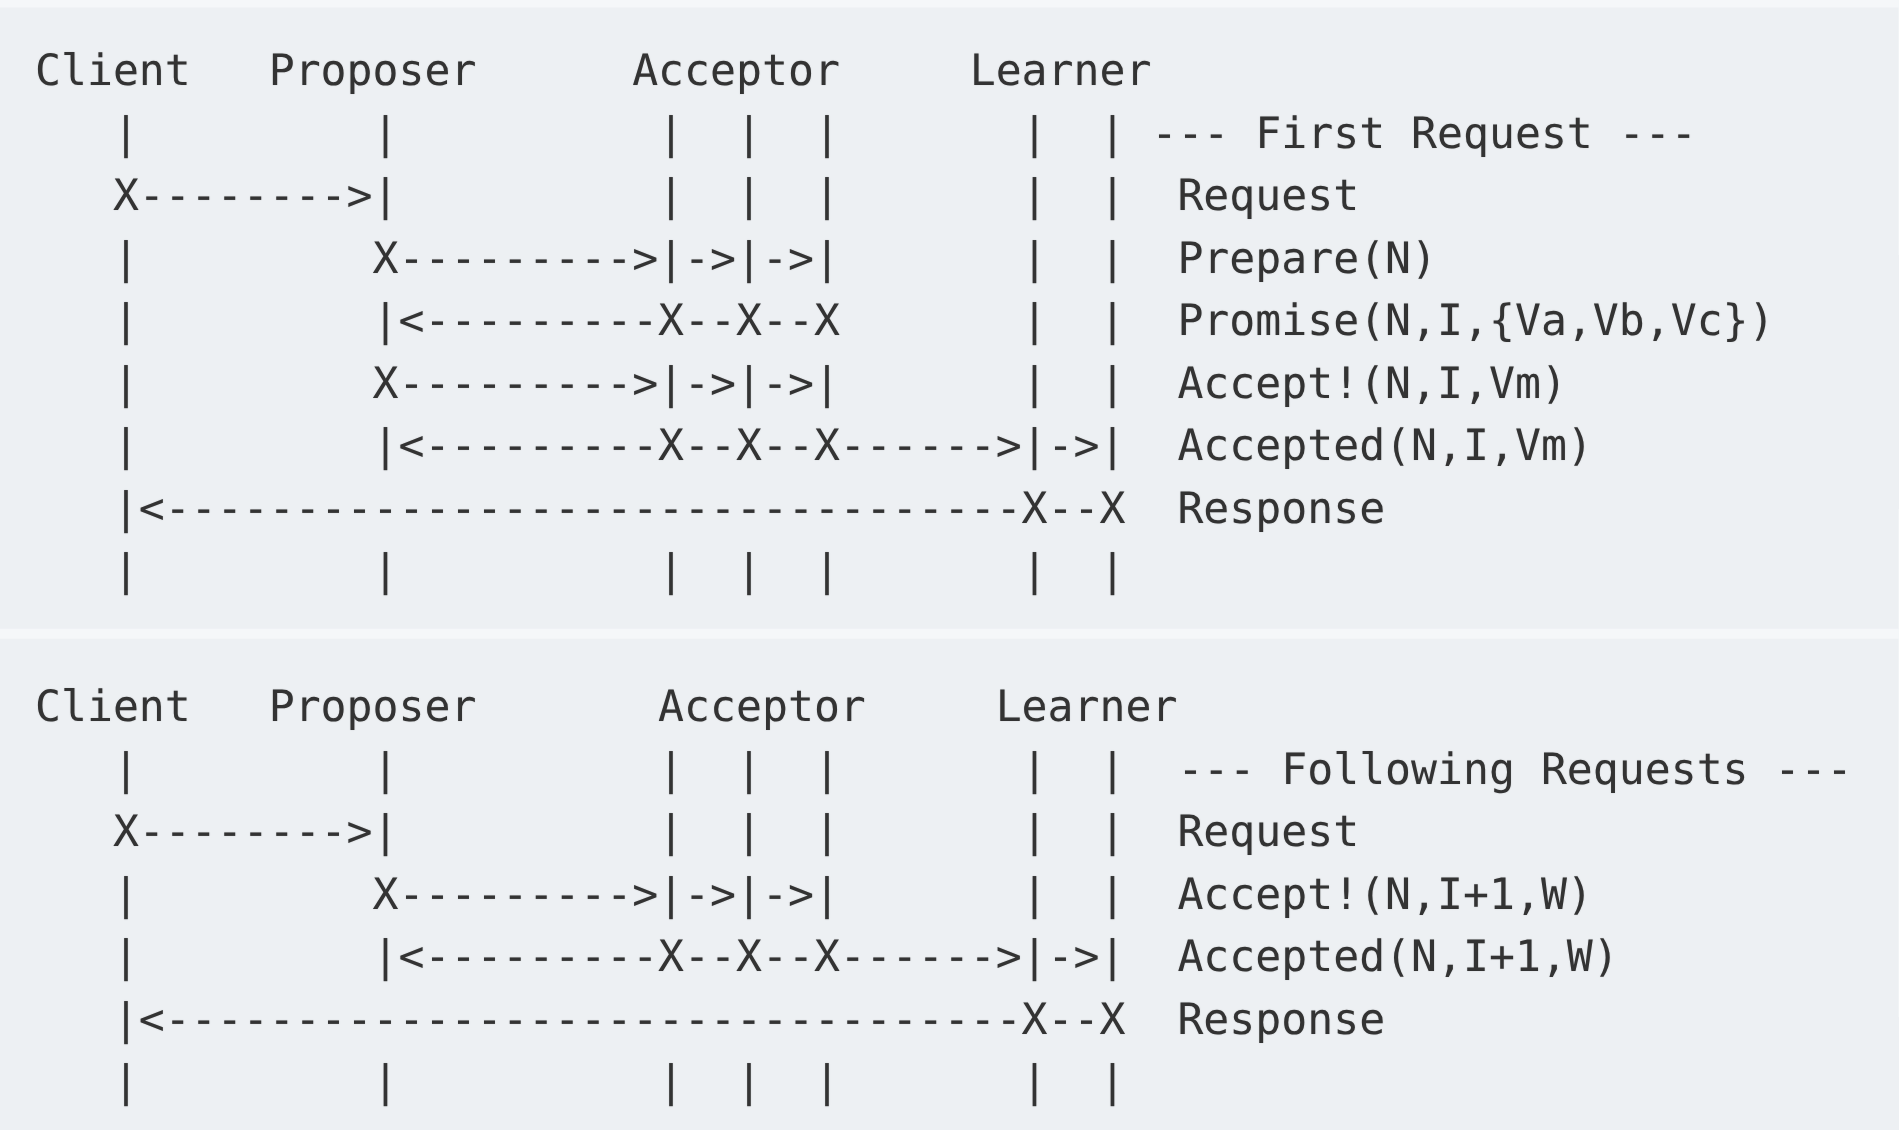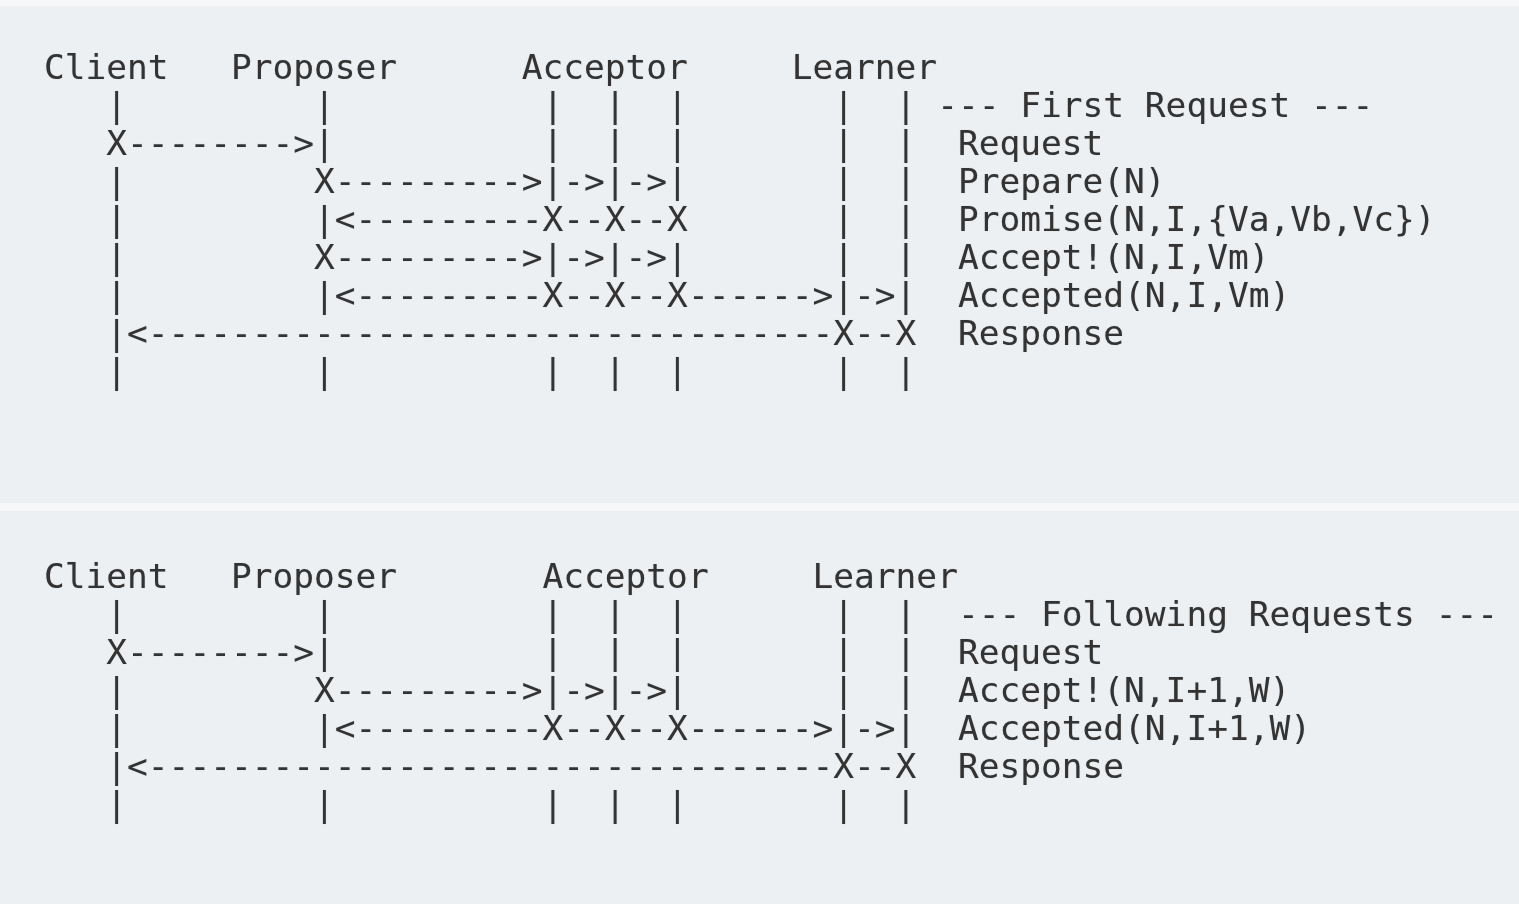--- a/index.html
+++ b/index.html
@@ -24,24 +24,24 @@
   }
   #panel-first {
     top: 6px;
     height: 497px;
   }
   #panel-following {
     top: 511px;
     height: 393px;
   }
   pre.ascii {
-    margin: 16px;
+    margin: 0;
     font-family: "DejaVu Sans Mono", "Liberation Mono", monospace;
     font-size: 34.5px;
-    line-height: 38px;
+    line-height: 50px;
     color: #333333;
     text-shadow: 0 0 1px rgba(70, 70, 70, 0.30);
     white-space: pre;
   }
   #panel-first pre.ascii {
     padding: 26px 0 0 28px;
   }
   #panel-following pre.ascii {
     padding: 30px 0 0 28px;
   }

